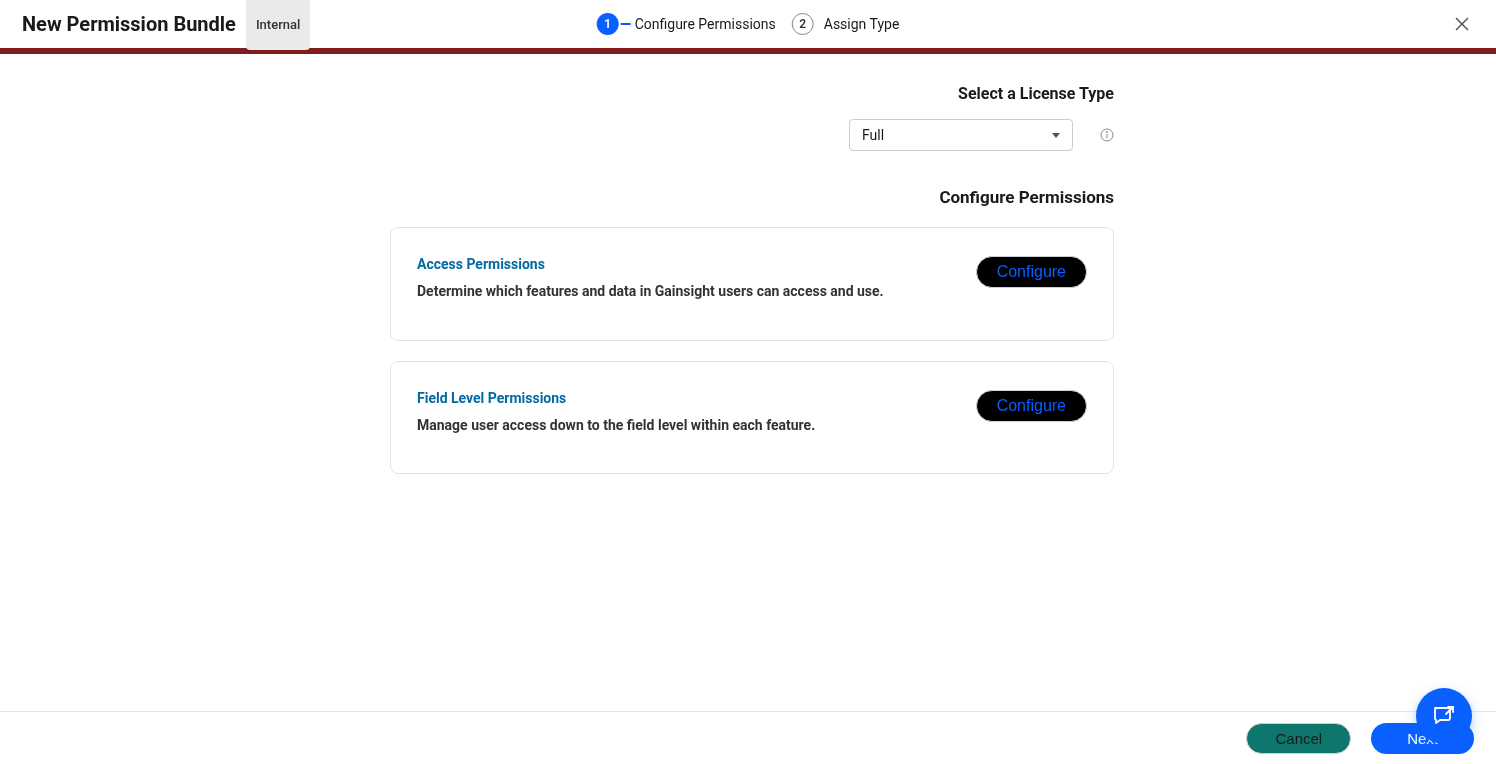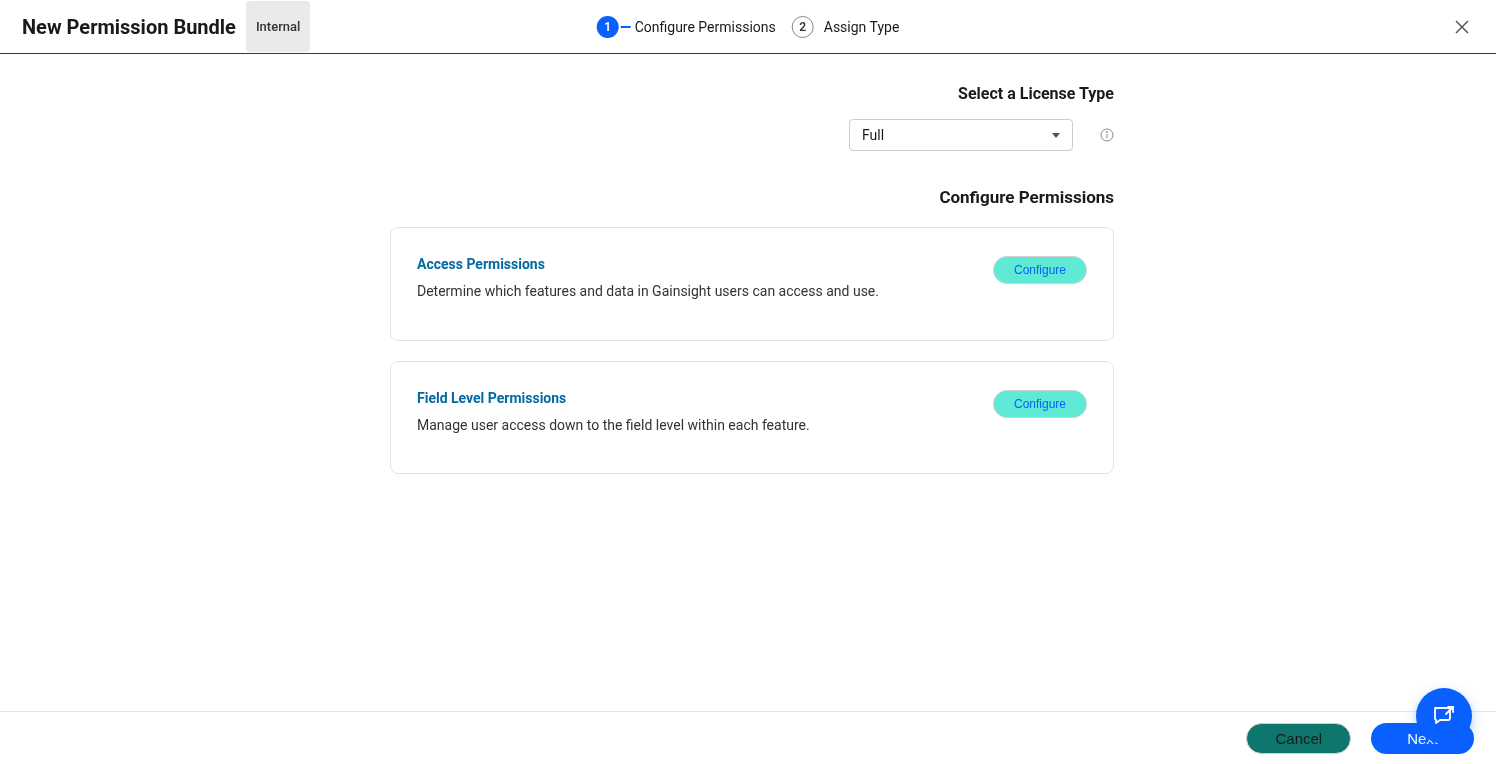--- a/index.html
+++ b/index.html
@@ -13,21 +13,21 @@
       width: 1496px;
       height: 764px;
       overflow: hidden;
       position: relative;
     }
     .header {
       display: flex;
       align-items: center;
       justify-content: space-between;
       padding: 14px 22px;
-      border-bottom: 1px solid #7f1d1d;
+      border-bottom: 6px solid #7f1d1d;
       height: 54px;
     }
     .header-left {
       display: flex;
       align-items: center;
       gap: 10px;
     }
     .page-title {
       font-size: 20px;
       font-weight: 700;
@@ -159,26 +159,27 @@
     .card-title {
       font-size: 14px;
       font-weight: 700;
       color: #0369a1;
       margin-bottom: 10px;
     }
     .card-desc {
       font-size: 14px;
       color: #333333;
       line-height: 1.4;
+      font-weight: bold;
     }
     .configure-btn {
       border: 1px solid #d0d0d0;
-      background: #5eead4;
+      background: #000000;
       color: #0a5fff;
-      font-size: 12px;
+      font-size: 16px;
       font-weight: 500;
       padding: 6px 20px;
       border-radius: 20px;
       cursor: pointer;
     }
     .footer {
       position: absolute;
       bottom: 0;
       left: 0;
       right: 0;

